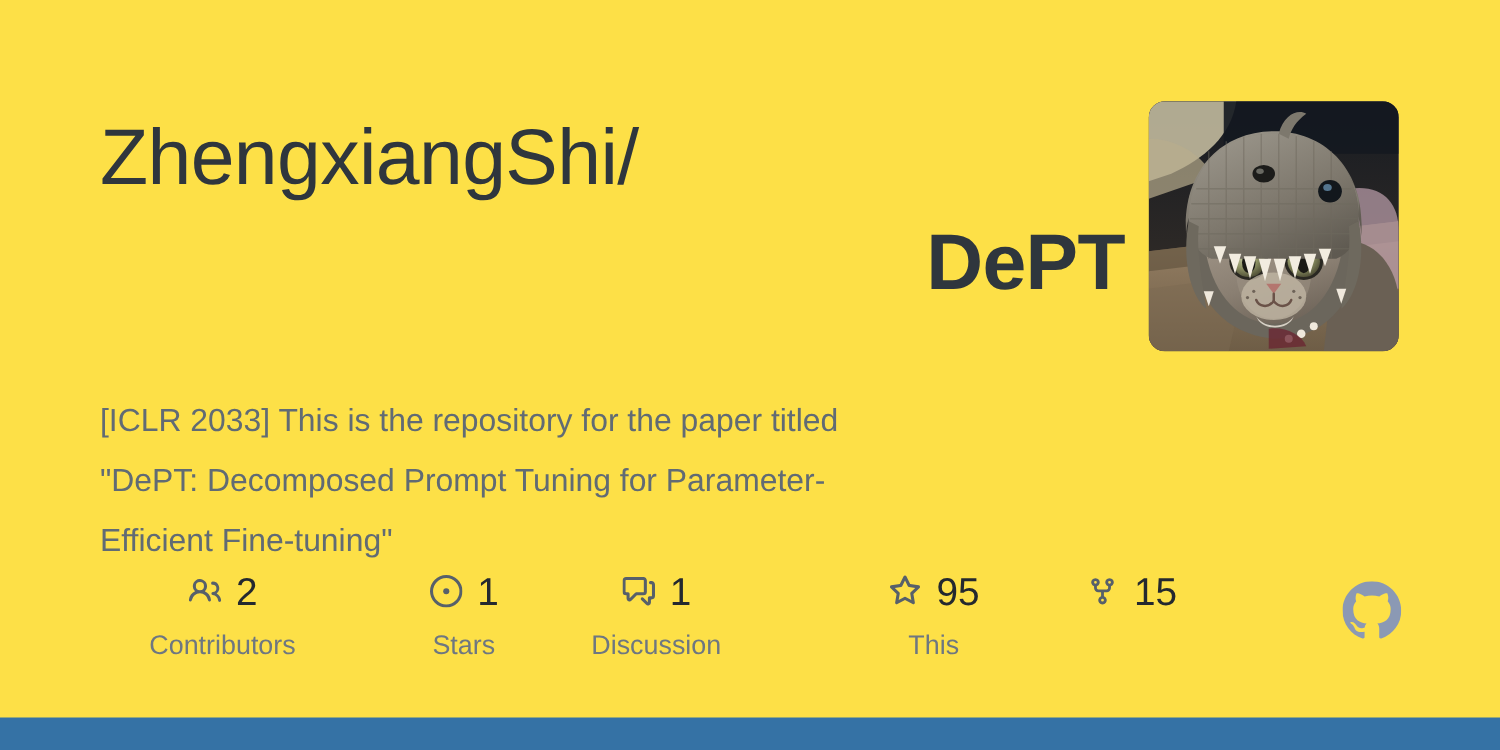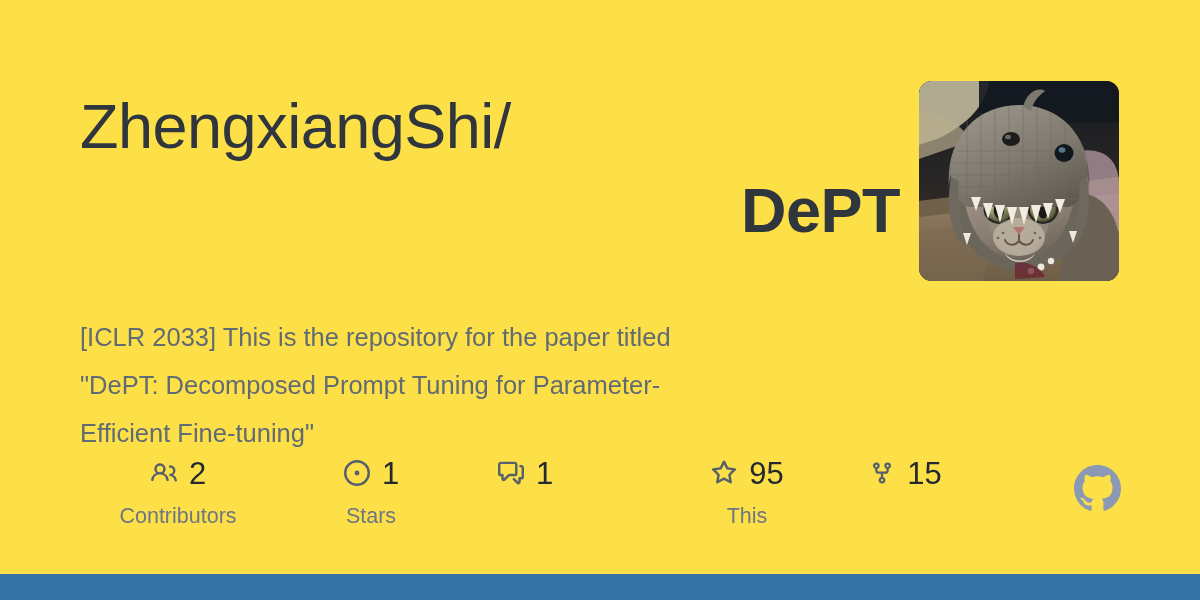--- a/index.html
+++ b/index.html
@@ -184,20 +184,21 @@
 
     <div class="stat" id="stat-discussions">
       <div class="stat-top">
         <span class="stat-icon">
           <svg viewBox="0 0 16 16" width="26" height="26" fill="currentColor" aria-hidden="true">
             <path d="M1.75 1h8.5c.966 0 1.75.784 1.75 1.75v5.5A1.75 1.75 0 0 1 10.25 10H7.061l-2.574 2.573A1.458 1.458 0 0 1 2 11.543V10h-.25A1.75 1.75 0 0 1 0 8.25v-5.5C0 1.784.784 1 1.75 1ZM1.5 2.75v5.5c0 .138.112.25.25.25h1a.75.75 0 0 1 .75.75v2.19l2.72-2.72a.749.749 0 0 1 .53-.22h3.5a.25.25 0 0 0 .25-.25v-5.5a.25.25 0 0 0-.25-.25h-8.5a.25.25 0 0 0-.25.25Zm13 2a.25.25 0 0 0-.25-.25h-.5a.75.75 0 0 1 0-1.5h.5c.966 0 1.75.784 1.75 1.75v5.5A1.75 1.75 0 0 1 14.25 12H14v1.543a1.458 1.458 0 0 1-2.487 1.03L9.22 12.28a.749.749 0 0 1 .326-1.275.749.749 0 0 1 .734.215l2.22 2.22v-2.19a.75.75 0 0 1 .75-.75h1a.25.25 0 0 0 .25-.25Z"></path>
           </svg>
         </span>
         <span class="stat-value">1</span>
       </div>
+      <div class="stat-label">Discussion</div>
     </div>
 
     <div class="stat" id="stat-stars">
       <div class="stat-top">
         <span class="stat-icon">
           <svg viewBox="0 0 16 16" width="26" height="26" fill="currentColor" aria-hidden="true">
             <path d="M8 .25a.75.75 0 0 1 .673.418l1.882 3.815 4.21.612a.75.75 0 0 1 .416 1.279l-3.046 2.97.719 4.192a.751.751 0 0 1-1.088.791L8 12.347l-3.766 1.98a.75.75 0 0 1-1.088-.79l.72-4.194L.818 6.374a.75.75 0 0 1 .416-1.28l4.21-.611L7.327.668A.75.75 0 0 1 8 .25Zm0 2.445L6.615 5.5a.75.75 0 0 1-.564.41l-3.097.45 2.24 2.184a.75.75 0 0 1 .216.664l-.528 3.084 2.769-1.456a.75.75 0 0 1 .698 0l2.77 1.456-.53-3.084a.75.75 0 0 1 .216-.664l2.24-2.183-3.096-.45a.75.75 0 0 1-.564-.41L8 2.694Z"></path>
           </svg>
         </span>
         <span class="stat-value">95</span>

